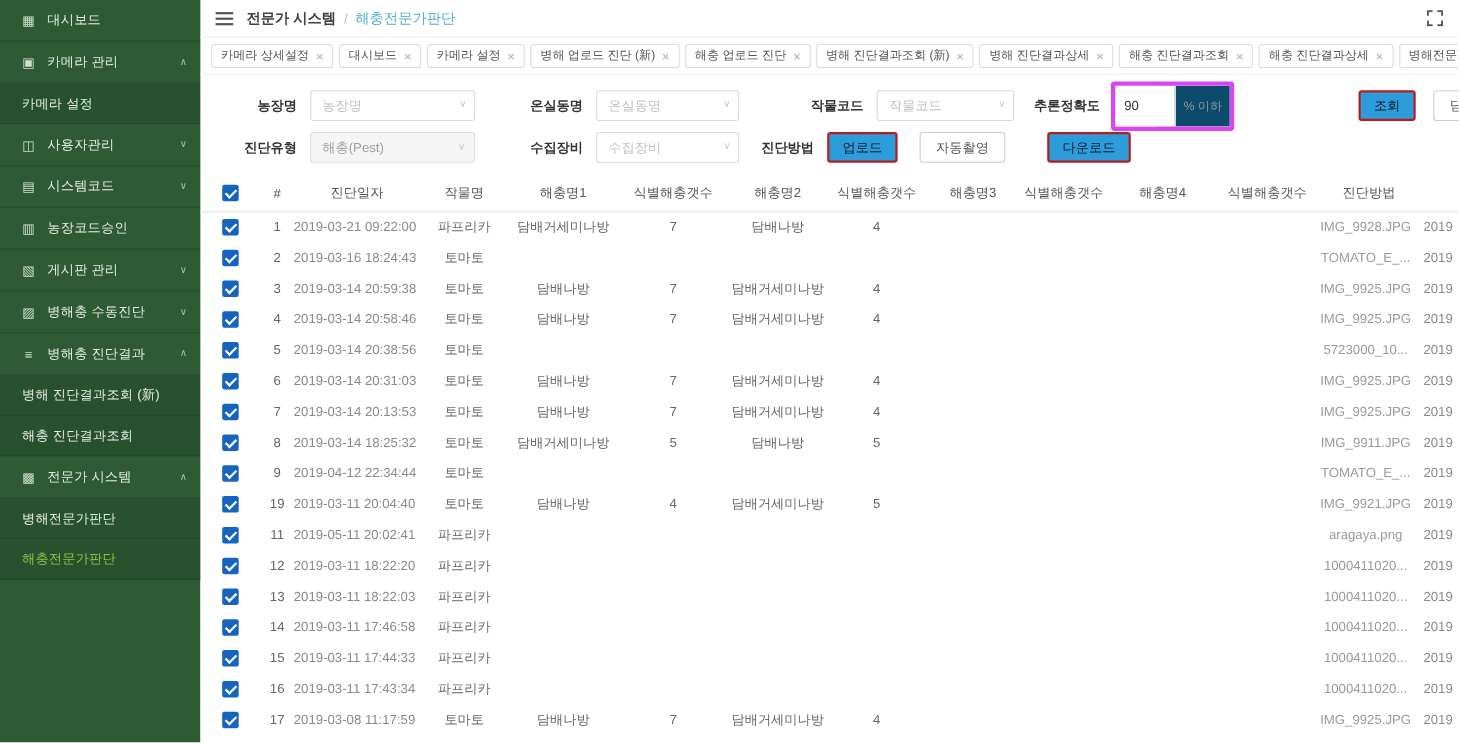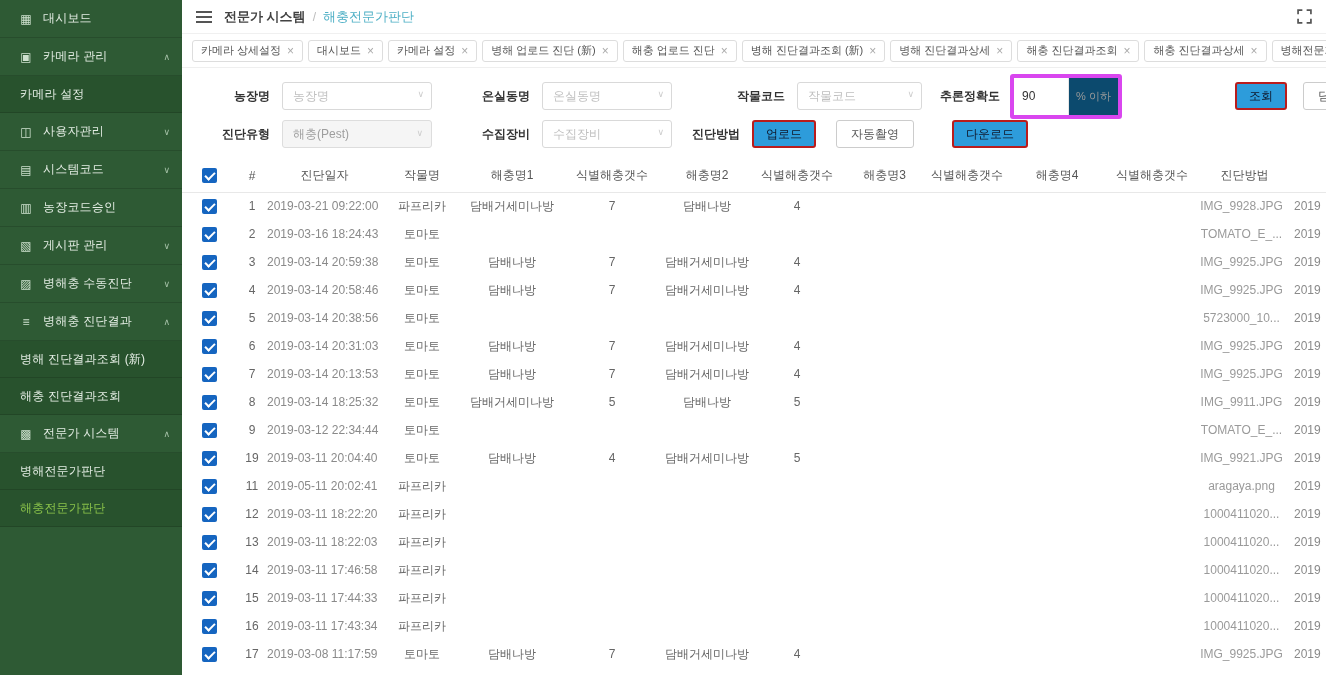--- a/index.html
+++ b/index.html
@@ -451,21 +451,21 @@
             <td class="c9"></td>
             <td class="c10"></td>
             <td class="c11">IMG_9911.JPG</td>
             <td class="c12">2019</td>
           </tr>
           <tr>
             <td>
               <div class="cbx"></div>
             </td>
             <td class="c0">9</td>
-            <td class="c1">2019-03-12 22:34:44</td>
+            <td class="c1">2019-04-12 22:34:44</td>
             <td class="c2">토마토</td>
             <td class="c3"></td>
             <td class="c4"></td>
             <td class="c5"></td>
             <td class="c6"></td>
             <td class="c7"></td>
             <td class="c8"></td>
             <td class="c9"></td>
             <td class="c10"></td>
             <td class="c11">TOMATO_E_...</td>

